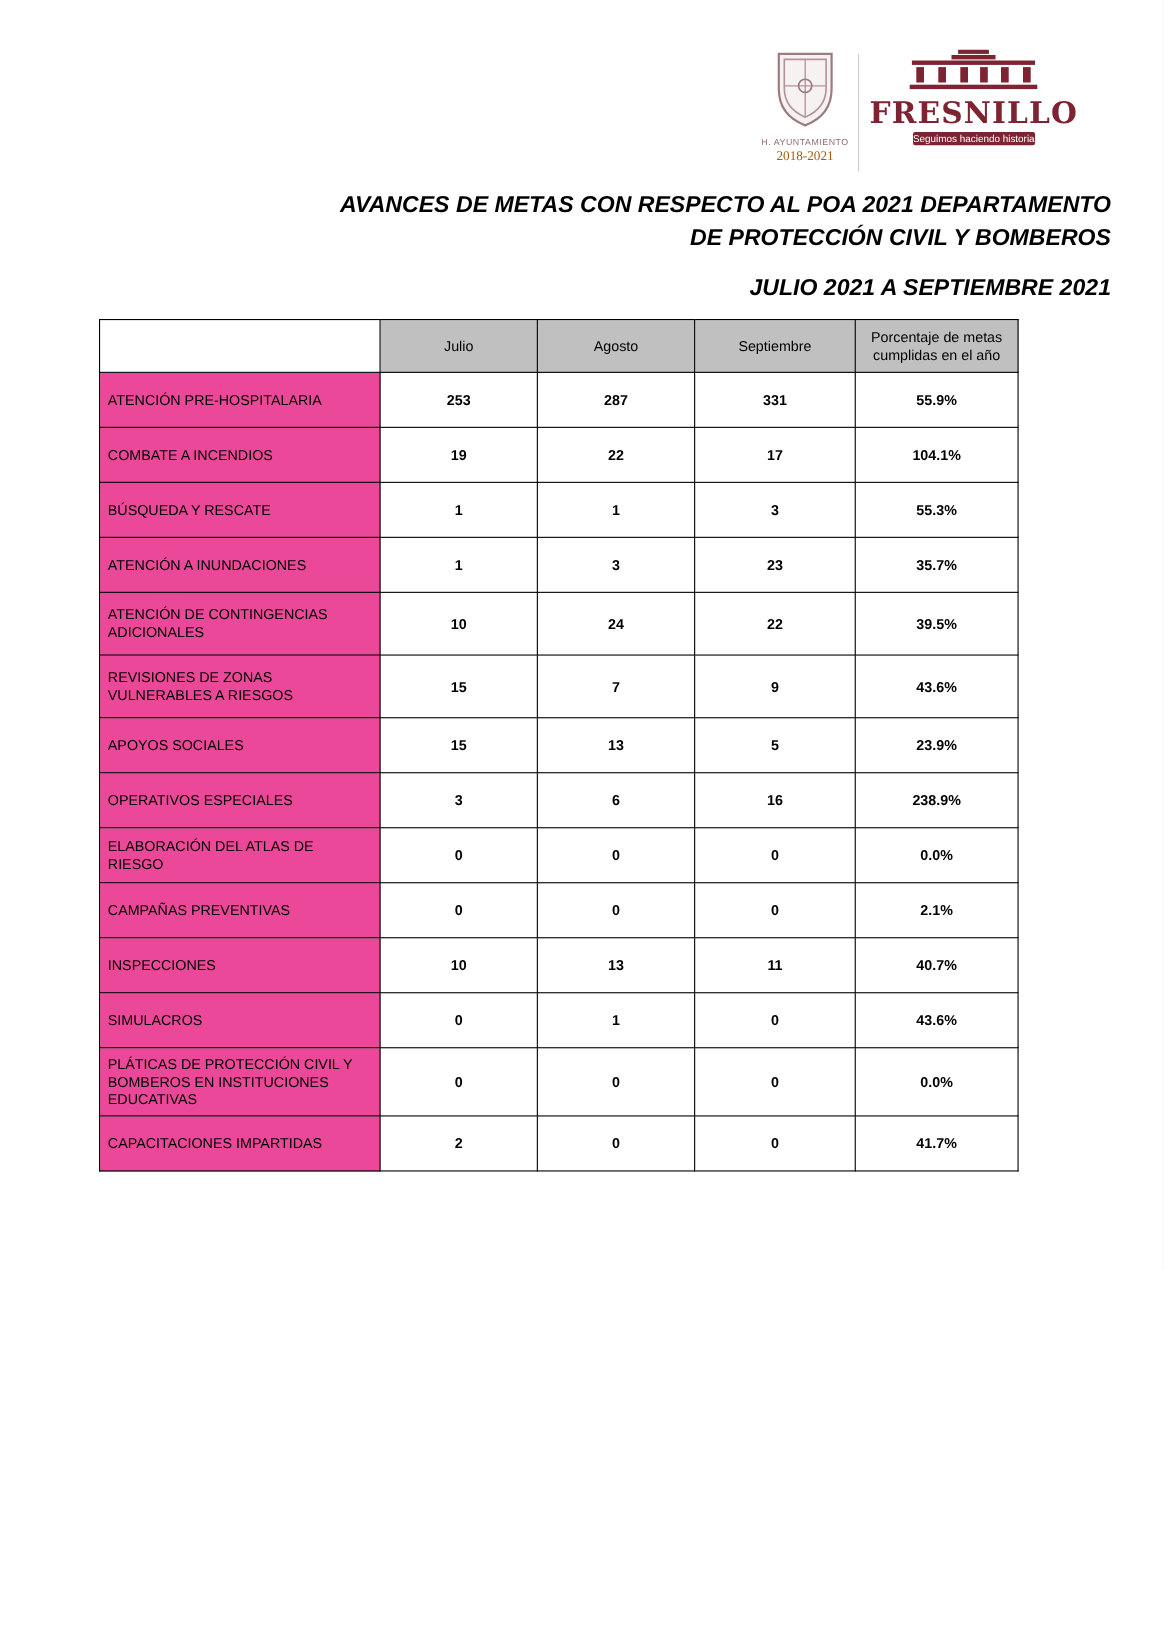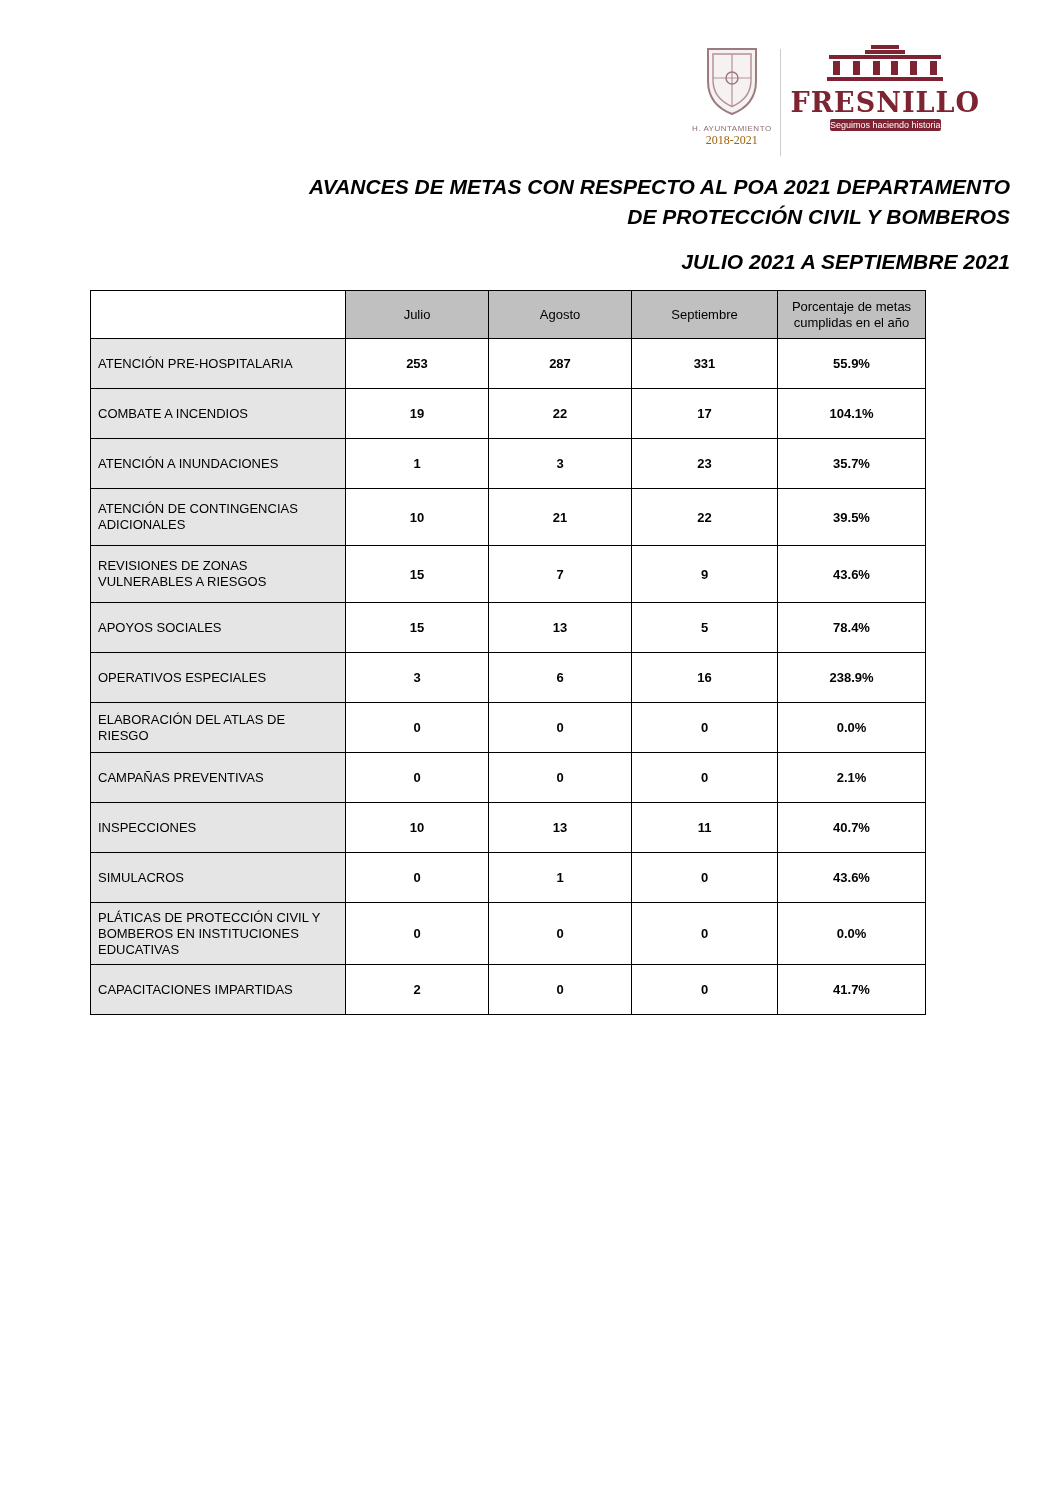--- a/index.html
+++ b/index.html
@@ -121,21 +121,21 @@
   }
   th.colhead {
     background: #c0c0c0;
     font-weight: normal;
     text-align: center;
     height: 48px;
     padding: 4px 8px;
     line-height: 16px;
   }
   td.label {
-    background: #e5e5e5;
+    background: #ec4899;
     text-align: left;
     padding: 6px 6px 6px 7px;
     line-height: 16px;
     height: 50px;
   }
   td.num {
     background: #ffffff;
     text-align: center;
     font-weight: bold;
     height: 50px;
@@ -215,46 +215,53 @@
         <td class="num">55.9%</td>
       </tr>
       <tr>
         <td class="label">COMBATE A INCENDIOS</td>
         <td class="num">19</td>
         <td class="num">22</td>
         <td class="num">17</td>
         <td class="num">104.1%</td>
       </tr>
       <tr>
+        <td class="label">BÚSQUEDA Y RESCATE</td>
+        <td class="num">1</td>
+        <td class="num">1</td>
+        <td class="num">3</td>
+        <td class="num">55.3%</td>
+      </tr>
+      <tr>
         <td class="label">ATENCIÓN A INUNDACIONES</td>
         <td class="num">1</td>
         <td class="num">3</td>
         <td class="num">23</td>
         <td class="num">35.7%</td>
       </tr>
       <tr class="tall">
         <td class="label">ATENCIÓN DE CONTINGENCIAS ADICIONALES</td>
         <td class="num">10</td>
-        <td class="num">21</td>
+        <td class="num">24</td>
         <td class="num">22</td>
         <td class="num">39.5%</td>
       </tr>
       <tr class="tall">
         <td class="label">REVISIONES DE ZONAS VULNERABLES A RIESGOS</td>
         <td class="num">15</td>
         <td class="num">7</td>
         <td class="num">9</td>
         <td class="num">43.6%</td>
       </tr>
       <tr>
         <td class="label">APOYOS SOCIALES</td>
         <td class="num">15</td>
         <td class="num">13</td>
         <td class="num">5</td>
-        <td class="num">78.4%</td>
+        <td class="num">23.9%</td>
       </tr>
       <tr>
         <td class="label">OPERATIVOS ESPECIALES</td>
         <td class="num">3</td>
         <td class="num">6</td>
         <td class="num">16</td>
         <td class="num">238.9%</td>
       </tr>
       <tr>
         <td class="label">ELABORACIÓN DEL ATLAS DE RIESGO</td>

